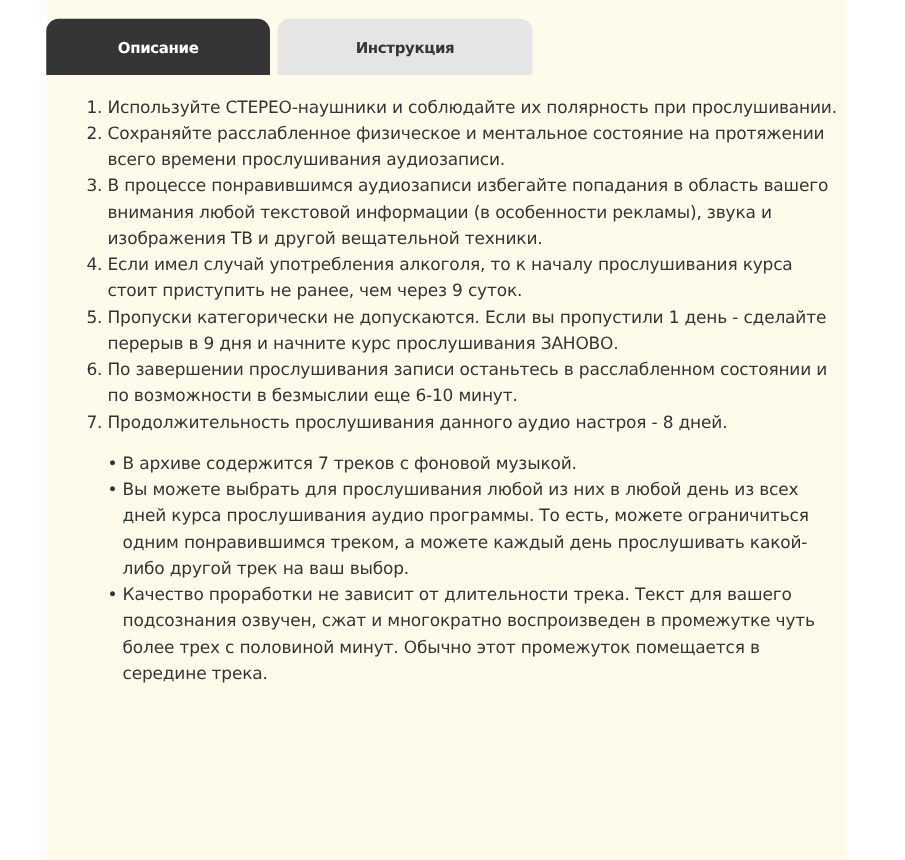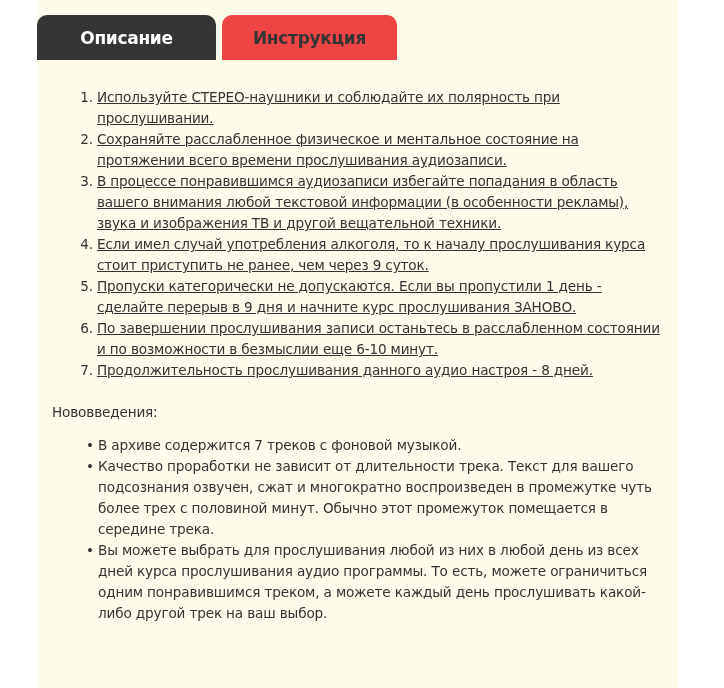--- a/index.html
+++ b/index.html
@@ -1,23 +1,23 @@
 <!DOCTYPE html>
 <html><head>
   <meta charset="utf-8">
   <style>
     html, body { margin:0; padding:0; background:#ffffff; }
     body { width:724px; height:688px; position:relative; overflow:hidden; font-family:"DejaVu Sans", sans-serif; }
     .panel { position:absolute; left:37px; top:0; width:641px; height:688px; background:#fffbea; }
     .tabs { position:absolute; left:37px; top:15px; height:45px; }
-    .tab { position:absolute; top:0; height:45px; border-radius:10px 10px 0 0; font-family:"DejaVu Sans", sans-serif; font-weight:bold; font-size:17px; display:flex; align-items:center; justify-content:center; letter-spacing:-0.3px; cursor:pointer; }
+    .tab { position:absolute; top:0; height:45px; border-radius:10px 10px 0 0; font-family:"DejaVu Sans", sans-serif; font-weight:bold; font-size:12px; display:flex; align-items:center; justify-content:center; letter-spacing:-0.3px; cursor:pointer; }
     .tab-active { left:0; width:179px; background:#353535; color:#ffffff; }
-    .tab-inactive { left:185px; width:175px; background:#ef4444; color:#353535; }
+    .tab-inactive { left:185px; width:204px; background:#e5e5e5; color:#353535; }
     .content { position:absolute; left:52px; top:76px; width:620px; color:#333333; font-size:13.6px; line-height:21px; letter-spacing:-0.15px; }
-    ol { margin:11px; padding-left:34px;text-decoration:underline; }
+    ol { margin:0; padding-left:34px; }
     ol li { padding-left:0; }
     .nov { margin-top:21px; }
     ul { margin:12px; padding-left:34px; list-style:none; }
     ul li { position:relative; }
     ul li::before { content:"•"; position:absolute; left:-12px; top:0; }
   </style>
 </head>
 <body>
 
 <div class="panel"></div>
@@ -30,19 +30,18 @@
 <div class="content">
   <ol>
     <li>Используйте СТЕРЕО-наушники и соблюдайте их полярность при прослушивании.</li>
     <li>Сохраняйте расслабленное физическое и ментальное состояние на протяжении всего времени прослушивания аудиозаписи.</li>
     <li>В процессе понравившимся аудиозаписи избегайте попадания в область вашего внимания любой текстовой информации (в особенности рекламы), звука и изображения ТВ и другой вещательной техники.</li>
     <li>Если имел случай употребления алкоголя, то к началу прослушивания курса стоит приступить не ранее, чем через 9 суток.</li>
     <li>Пропуски категорически не допускаются. Если вы пропустили 1 день - сделайте перерыв в 9 дня и начните курс прослушивания ЗАНОВО.</li>
     <li>По завершении прослушивания записи останьтесь в расслабленном состоянии и по возможности в безмыслии еще 6-10 минут.</li>
     <li>Продолжительность прослушивания данного аудио настроя - 8 дней.</li>
   </ol>
-  <div class="nov">Нововведения:</div>
   <ul>
     <li>В архиве содержится 7 треков с фоновой музыкой.</li>
+    <li>Вы можете выбрать для прослушивания любой из них в любой день из всех дней курса прослушивания аудио программы. То есть, можете ограничиться одним понравившимся треком, а можете каждый день прослушивать какой-либо другой трек на ваш выбор.</li>
     <li>Качество проработки не зависит от длительности трека. Текст для вашего подсознания озвучен, сжат и многократно воспроизведен в промежутке чуть более трех с половиной минут. Обычно этот промежуток помещается в середине трека.</li>
-    <li>Вы можете выбрать для прослушивания любой из них в любой день из всех дней курса прослушивания аудио программы. То есть, можете ограничиться одним понравившимся треком, а можете каждый день прослушивать какой-либо другой трек на ваш выбор.</li>
   </ul>
 </div>
 
 </body></html>

